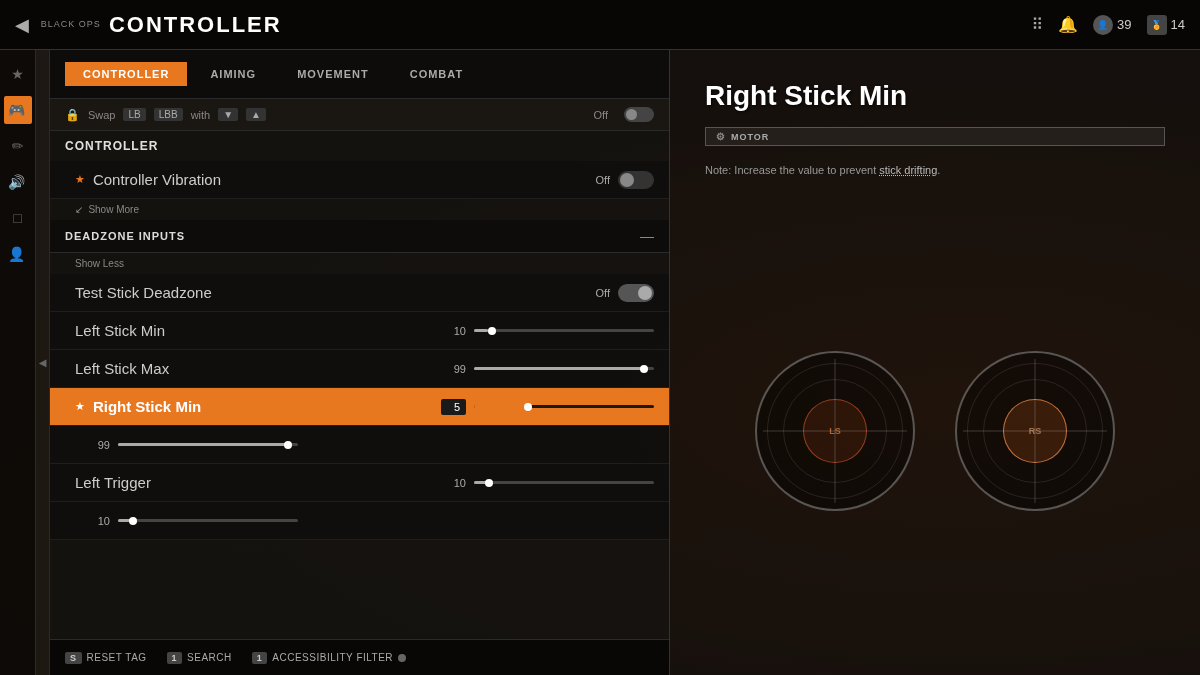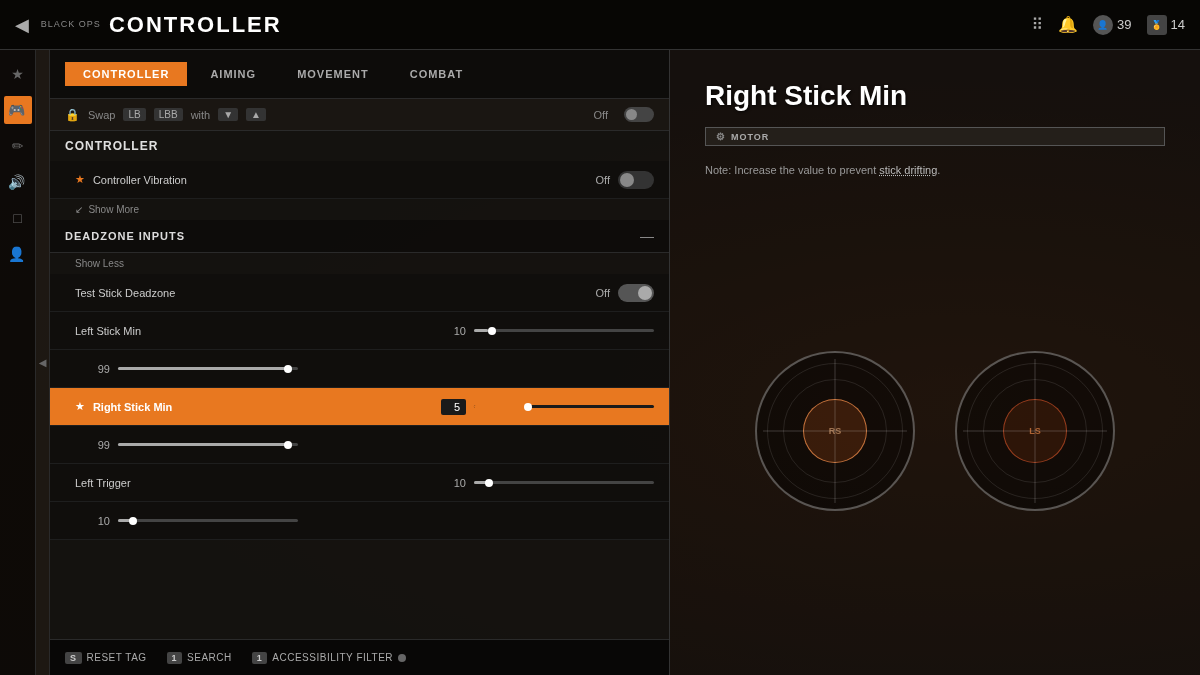--- a/index.html
+++ b/index.html
@@ -206,21 +206,21 @@
       align-items: center;
       padding: 7px 15px 7px 25px;
       border-bottom: 1px solid #1e1e1e;
       background: rgba(0,0,0,0.2);
       min-height: 38px;
     }
     .setting-row.highlighted {
       background: #e87820;
     }
     .setting-name {
-      font-size: 11px;
+      font-size: 15px;
       color: #ccc;
       flex: 1;
     }
     .setting-row.highlighted .setting-name {
       color: #fff;
       font-weight: 700;
     }
     .star-icon {
       color: #e87820;
       font-size: 11px;
@@ -587,20 +587,21 @@
         <span class="setting-value">10</span>
         <div class="slider-container">
           <div class="slider-track">
             <div class="slider-fill" style="width: 8%"></div>
             <div class="slider-thumb" style="left: 8%"></div>
           </div>
         </div>
       </div>
 
       <div class="setting-row">
+        <span class="setting-name">Left Stick Max</span>
         <span class="setting-value">99</span>
         <div class="slider-container">
           <div class="slider-track">
             <div class="slider-fill" style="width: 95%"></div>
             <div class="slider-thumb" style="left: 92%"></div>
           </div>
         </div>
       </div>
 
       <div class="setting-row highlighted">
@@ -678,32 +679,32 @@
     <div class="detail-note">
       <span>Note: Increase the value to prevent </span><span class="highlight-prevent">stick drifting</span><span>.</span>
     </div>
 
     <div class="sticks-container">
 
       <div class="stick-diagram">
         <div class="stick-circle"></div>
         <div class="stick-grid-circle2"></div>
         <div class="stick-grid-circle1"></div>
+        <div class="stick-inner-circle"></div>
+        <div class="stick-crosshair-h"></div>
+        <div class="stick-crosshair-v"></div>
+        <span class="stick-label stick-label-left">LS</span>
+      </div>
+
+      <div class="stick-diagram">
+        <div class="stick-circle"></div>
+        <div class="stick-grid-circle2"></div>
+        <div class="stick-grid-circle1"></div>
         <div class="stick-inner-circle" style="border-color: rgba(255,150,80,0.7); background: rgba(220,100,30,0.2);"></div>
         <div class="stick-crosshair-h"></div>
         <div class="stick-crosshair-v"></div>
         <span class="stick-label" style="color:rgba(255,200,150,0.5);">RS</span>
       </div>
 
-      <div class="stick-diagram">
-        <div class="stick-circle"></div>
-        <div class="stick-grid-circle2"></div>
-        <div class="stick-grid-circle1"></div>
-        <div class="stick-inner-circle"></div>
-        <div class="stick-crosshair-h"></div>
-        <div class="stick-crosshair-v"></div>
-        <span class="stick-label stick-label-left">LS</span>
-      </div>
-
     </div>
   </div>
 
 </div>
 
 </body></html>

